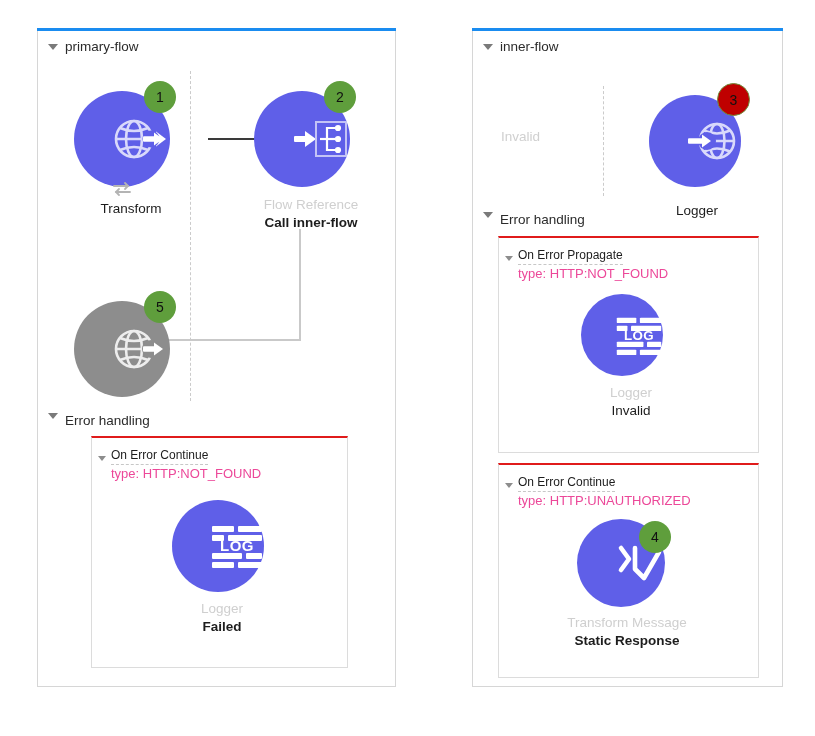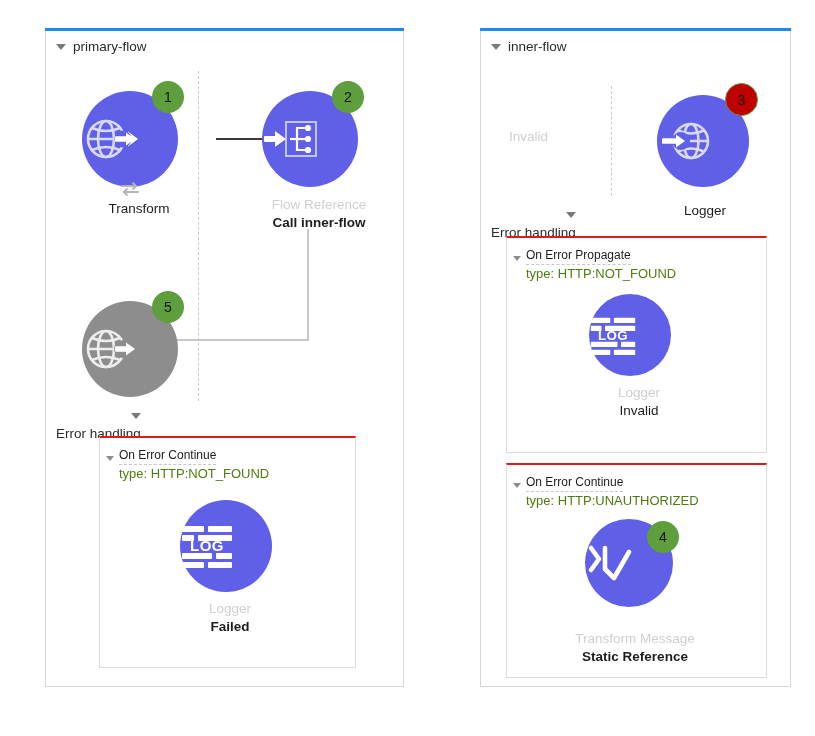--- a/index.html
+++ b/index.html
@@ -14,21 +14,20 @@
   }
   .canvas{position:absolute;inset:0;}
 
   
   .flow-panel{
     position:absolute;
     background:#ffffff;
     border:1px solid #d6d6d6;
     border-top:0;
     box-sizing:border-box;
-    margin-left:8px;
   }
   .flow-panel .top-rule{
     position:absolute;left:-1px;right:-1px;top:-3px;height:3px;
     background:#1a8cf0;
   }
   .flow-header{
     position:absolute;left:10px;top:8px;
     display:flex;align-items:center;gap:7px;
     font-size:13.5px;color:#2b2b2b;
     white-space:nowrap;
@@ -45,21 +44,21 @@
     border-left-width:4.5px;border-right-width:4.5px;border-top-width:5.5px;
     border-top-color:#8d8d8d;
   }
 
   
   .node{position:absolute;}
   .circle{
     position:absolute;left:0;top:0;
     border-radius:50%;
     background:#5f5fe8;
-    display:flex;align-items:center;justify-content:flex-start;
+    display:flex;align-items:center;justify-content:flex-end;
   }
   .circle.grey{background:#8d8d8d;}
   .badge{
     position:absolute;
     border-radius:50%;
     background:#5f9e3c;
     color:#111;
     font-size:14px;
     font-weight:400;
     display:flex;align-items:center;justify-content:center;
@@ -100,43 +99,43 @@
   }
   .arrowhead.left-light{
     border-top:5px solid transparent;
     border-bottom:5px solid transparent;
     border-right:8px solid #c9c9c9;
   }
 
   
   .eh-header{
     position:absolute;
-    display:flex;align-items:flex-end;gap:7px;
-    font-size:13.5px;color:#2b2b2b;white-space:nowrap;flex-direction:column;
+    display:flex;align-items:flex-start;gap:7px;
+    font-size:13.5px;color:#2b2b2b;white-space:nowrap;
   }
   .eh-box{
     position:absolute;
     background:#fff;
     border:1px solid #dcdcdc;
     border-top:2px solid #e01b1b;
     box-sizing:border-box;
   }
   .eh-title-row{
     position:absolute;left:6px;top:6px;right:4px;
     display:flex;align-items:flex-start;gap:5px;
   }
   .eh-caret{margin-top:12px;}
   .eh-titles{line-height:1.28;}
   .eh-t1{
     font-size:12px;color:#1d1d1d;white-space:nowrap;
     border-bottom:1px dashed #c7c7c7;
     display:inline-block;
     padding-bottom:1px;
   }
-  .eh-t2{font-size:13px;color:#4d7c0f;white-space:nowrap;display:block;margin-top:1px;}
+  .eh-t2{font-size:13px;color:#ec4899;white-space:nowrap;display:block;margin-top:1px;}
 
   
   .glyph{display:block;}
 </style>
 </head>
 <body>
 
 <div class="canvas">
 
   <div class="flow-panel" style="left:37px;top:31px;width:359px;height:656px;">
@@ -371,21 +370,21 @@
           <svg class="glyph" width="50" height="46" viewBox="0 0 50 46">
             <g fill="none" stroke="#ffffff" stroke-width="4.6" stroke-linejoin="round" stroke-linecap="round">
               <path d="M6 8 L14 19 L6 30"></path>
               <path d="M20 8 L20 29 L29 38 L44 12"></path>
             </g>
           </svg>
         </div>
         <div class="badge" style="left:72px;top:2px;width:32px;height:32px;">
           <span>4</span>
         </div>
-        <div class="node-labels" style="left:-25px;top:111px;width:170px;">
+        <div class="node-labels" style="left:-25px;top:95px;width:170px;">
           <div class="lbl-type">Transform Message</div>
-          <div class="lbl-name">Static Reference</div>
+          <div class="lbl-name">Static Response</div>
         </div>
       </div>
     </div>
   </div>
 
 </div>
 
 </body></html>

